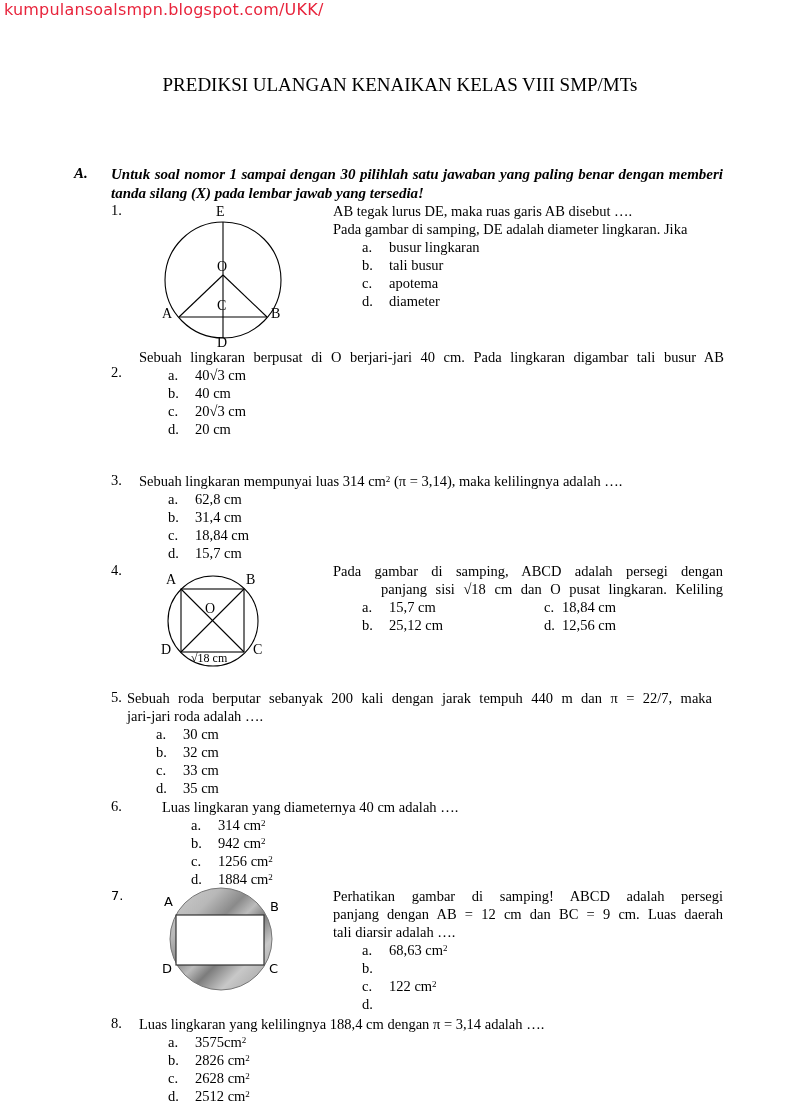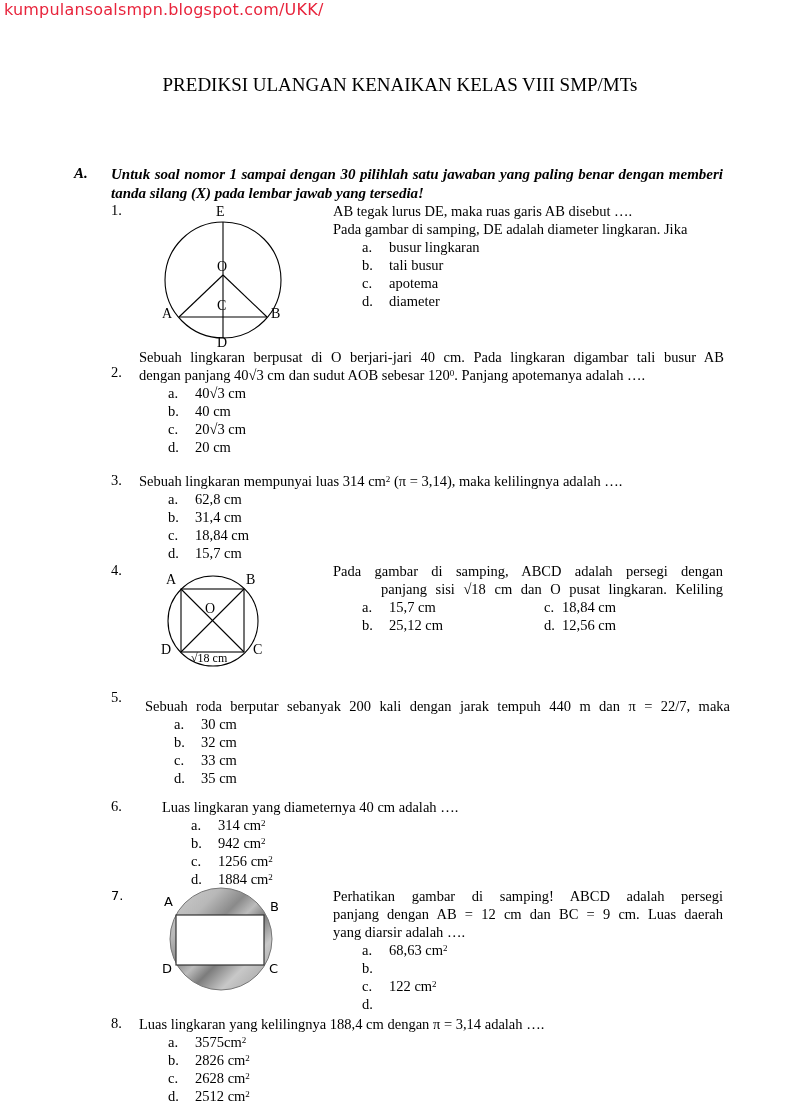--- a/index.html
+++ b/index.html
@@ -64,21 +64,20 @@
           <span>diameter</span>
         </div>
     </div>
   </div>
 </div>
 
 <div>
   <div class="abs qnum" style="left:111px;top:364px;">2.</div>
   <div class="abs" style="left:139px;top:348px;width:585px;">
     <div class="line" style="text-align:justify;text-align-last:justify;">Sebuah lingkaran berpusat di O berjari-jari 40 cm. Pada lingkaran digambar tali busur AB</div>
-    <div class="line"><span>dengan panjang 40√3 cm dan sudut AOB sebesar 120</span><sup>0</sup><span>. Panjang apotemanya adalah ….</span></div>
     <div style="padding-left:29px;">
       <div class="opt">
           <span class="l">a.</span>
           <span>40√3 cm</span>
         </div>
       <div class="opt">
           <span class="l">b.</span>
           <span>40 cm</span>
         </div>
       <div class="opt">
@@ -152,22 +151,23 @@
       <div class="opt">
           <span style="width:18px;">d.</span>
           <span>12,56 cm</span>
         </div>
     </div>
   </div>
 </div>
 
 <div>
   <div class="abs qnum" style="left:111px;top:689px;">5.</div>
-  <div class="abs" style="left:145px;top:689px;width:585px;margin-top:8px;">
+  <div class="abs" style="left:127px;top:689px;width:585px;">
     <div class="line" style="text-align:justify;text-align-last:justify;">Sebuah roda berputar sebanyak 200 kali dengan jarak tempuh 440 m dan π = 22/7, maka</div>
+    <div class="line">jari-jari roda adalah ….</div>
     <div style="padding-left:29px;">
       <div class="opt">
           <span class="l">a.</span>
           <span>30 cm</span>
         </div>
       <div class="opt">
           <span class="l">b.</span>
           <span>32 cm</span>
         </div>
       <div class="opt">
@@ -225,21 +225,21 @@
     <rect x="11" y="30" width="88" height="50" fill="#ffffff" stroke="#333" stroke-width="1.2"></rect>
   </svg>
   <span class="abs sans-label" style="left:164px;top:894px;">A</span>
   <span class="abs sans-label" style="left:270px;top:899px;">B</span>
   <span class="abs sans-label" style="left:162px;top:961px;">D</span>
   <span class="abs sans-label" style="left:269px;top:961px;">C</span>
 
   <div class="abs" style="left:333px;top:887px;width:390px;">
     <div class="line" style="text-align:justify;text-align-last:justify;">Perhatikan gambar di samping! ABCD adalah persegi</div>
     <div class="line" style="text-align:justify;text-align-last:justify;">panjang dengan AB = 12 cm dan BC = 9 cm. Luas daerah</div>
-    <div class="line">yang diarsir adalah ….</div>
+    <div class="line">tali diarsir adalah ….</div>
     <div style="padding-left:29px;">
       <div class="opt">
           <span class="l">a.</span>
           <span><span>68,63 </span><span>cm</span><sup>2</sup></span>
         </div>
       <div class="opt">
           <span class="l">b.</span>
           <span></span>
         </div>
       <div class="opt">

